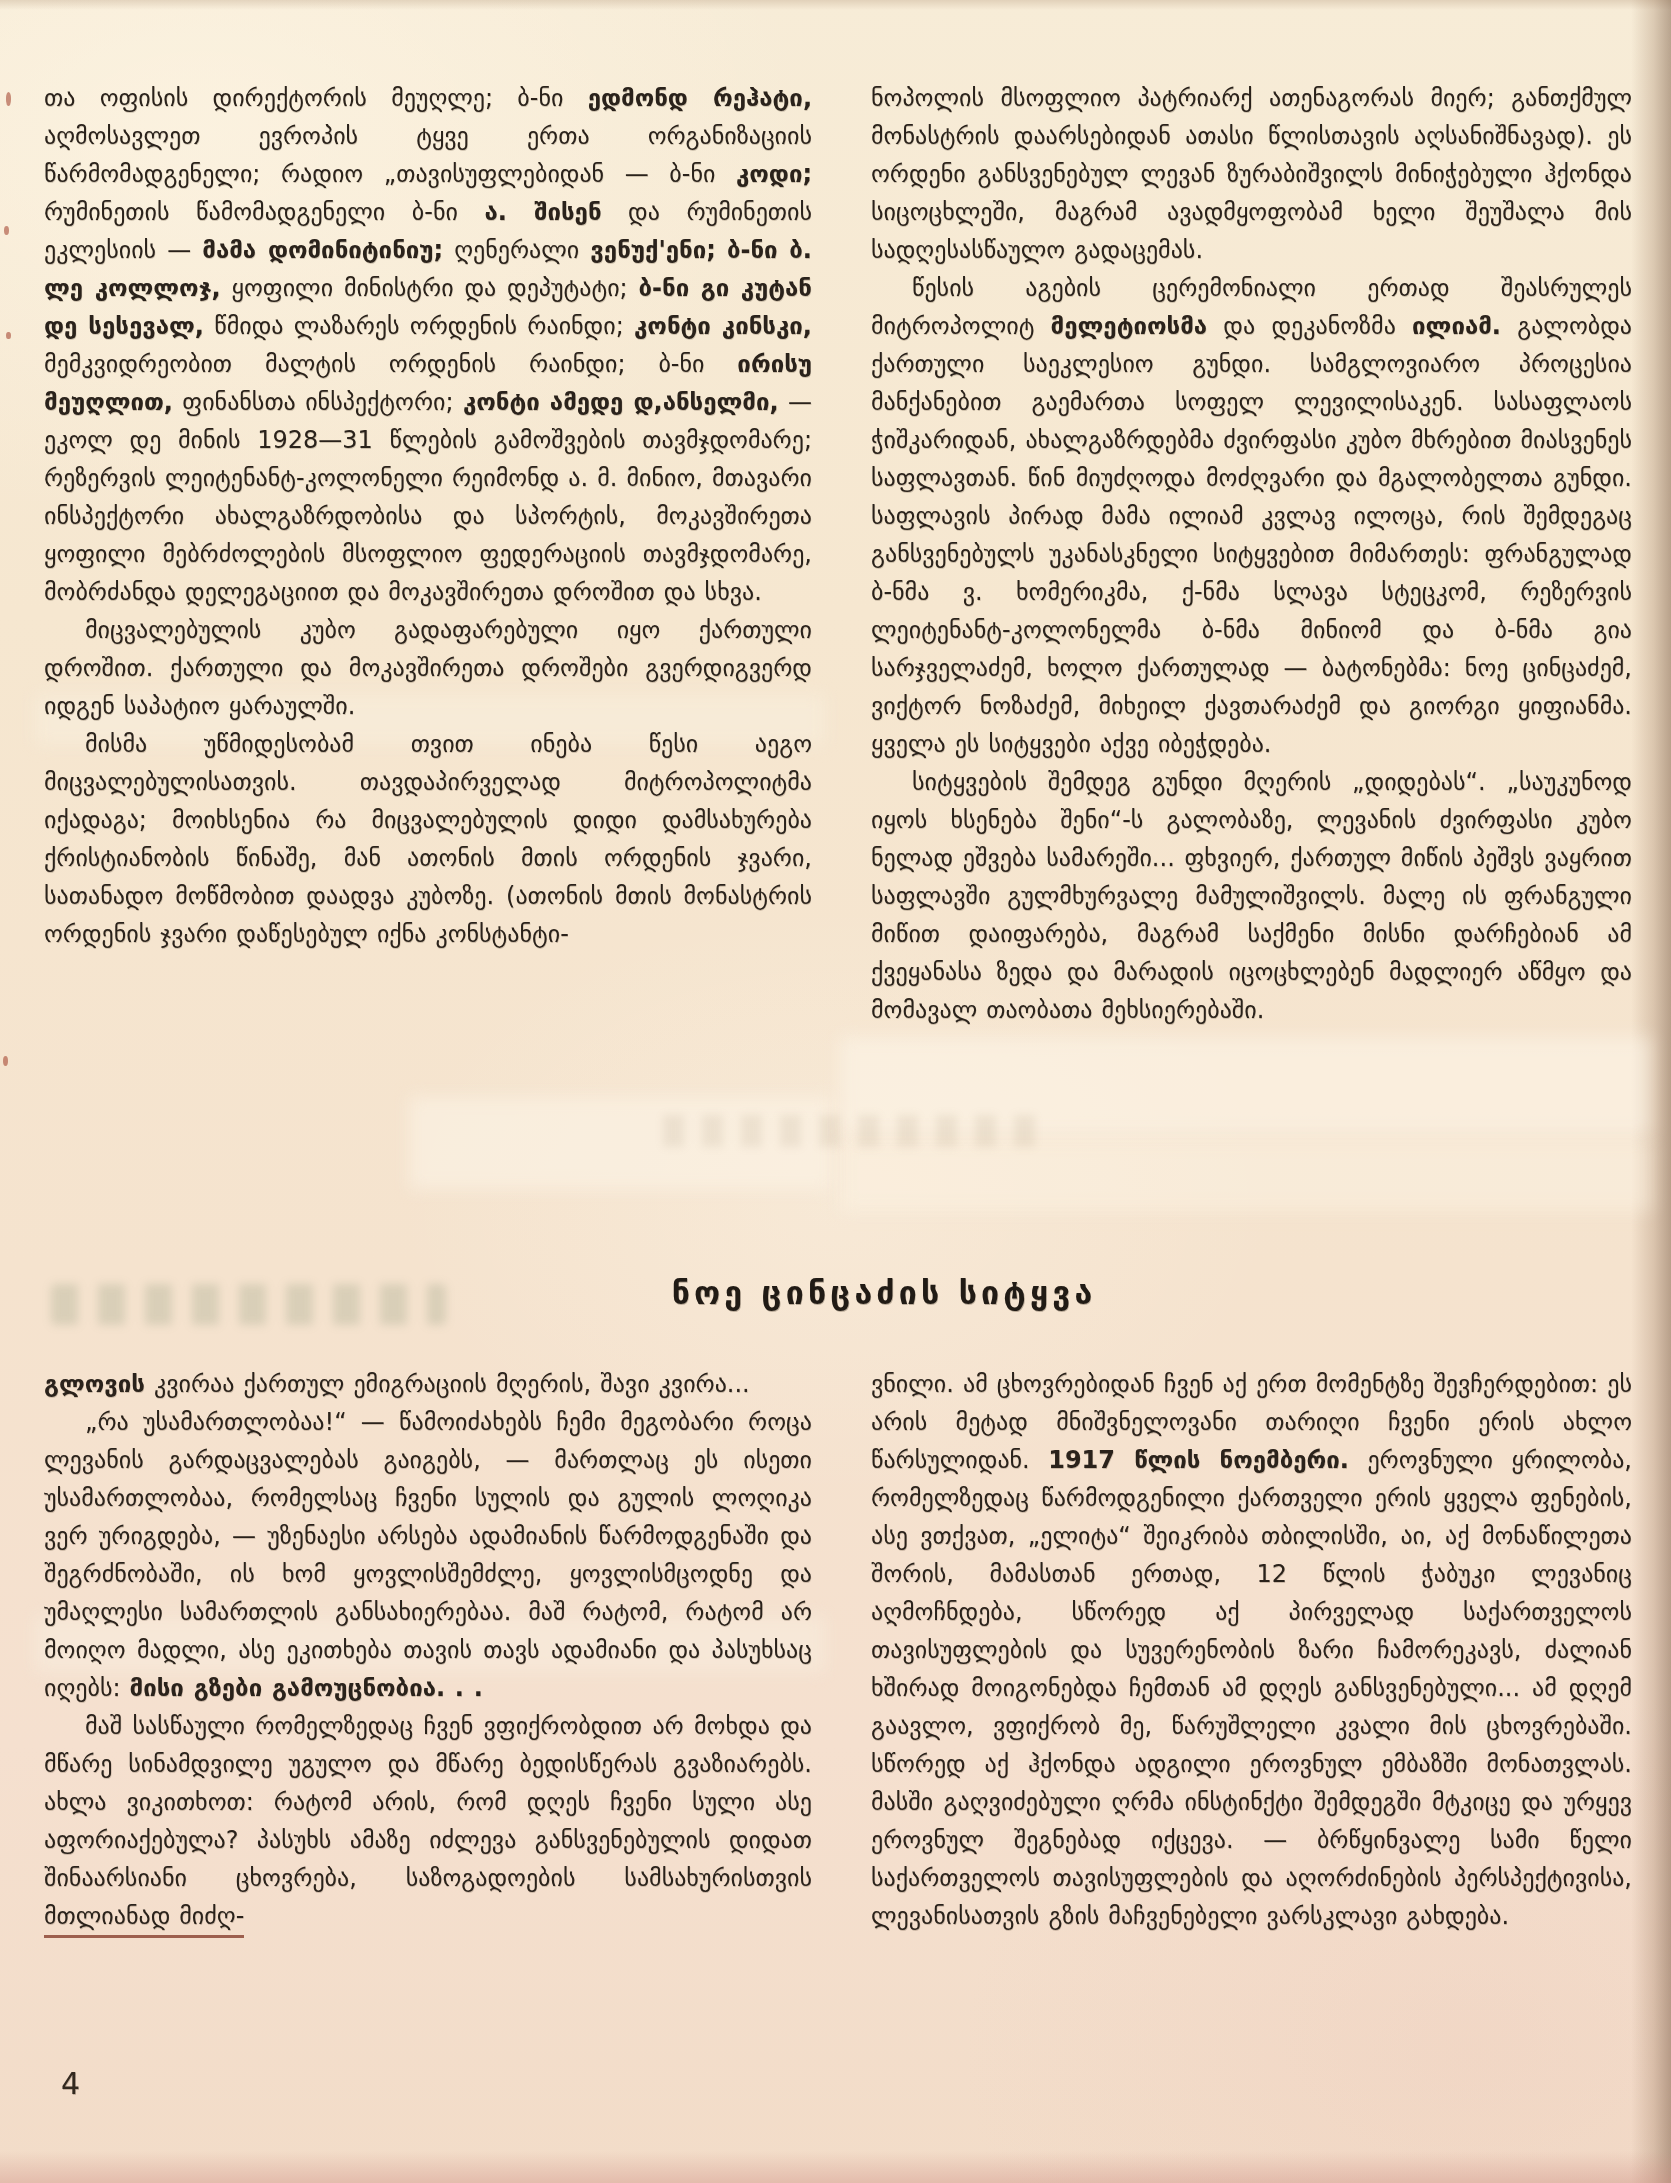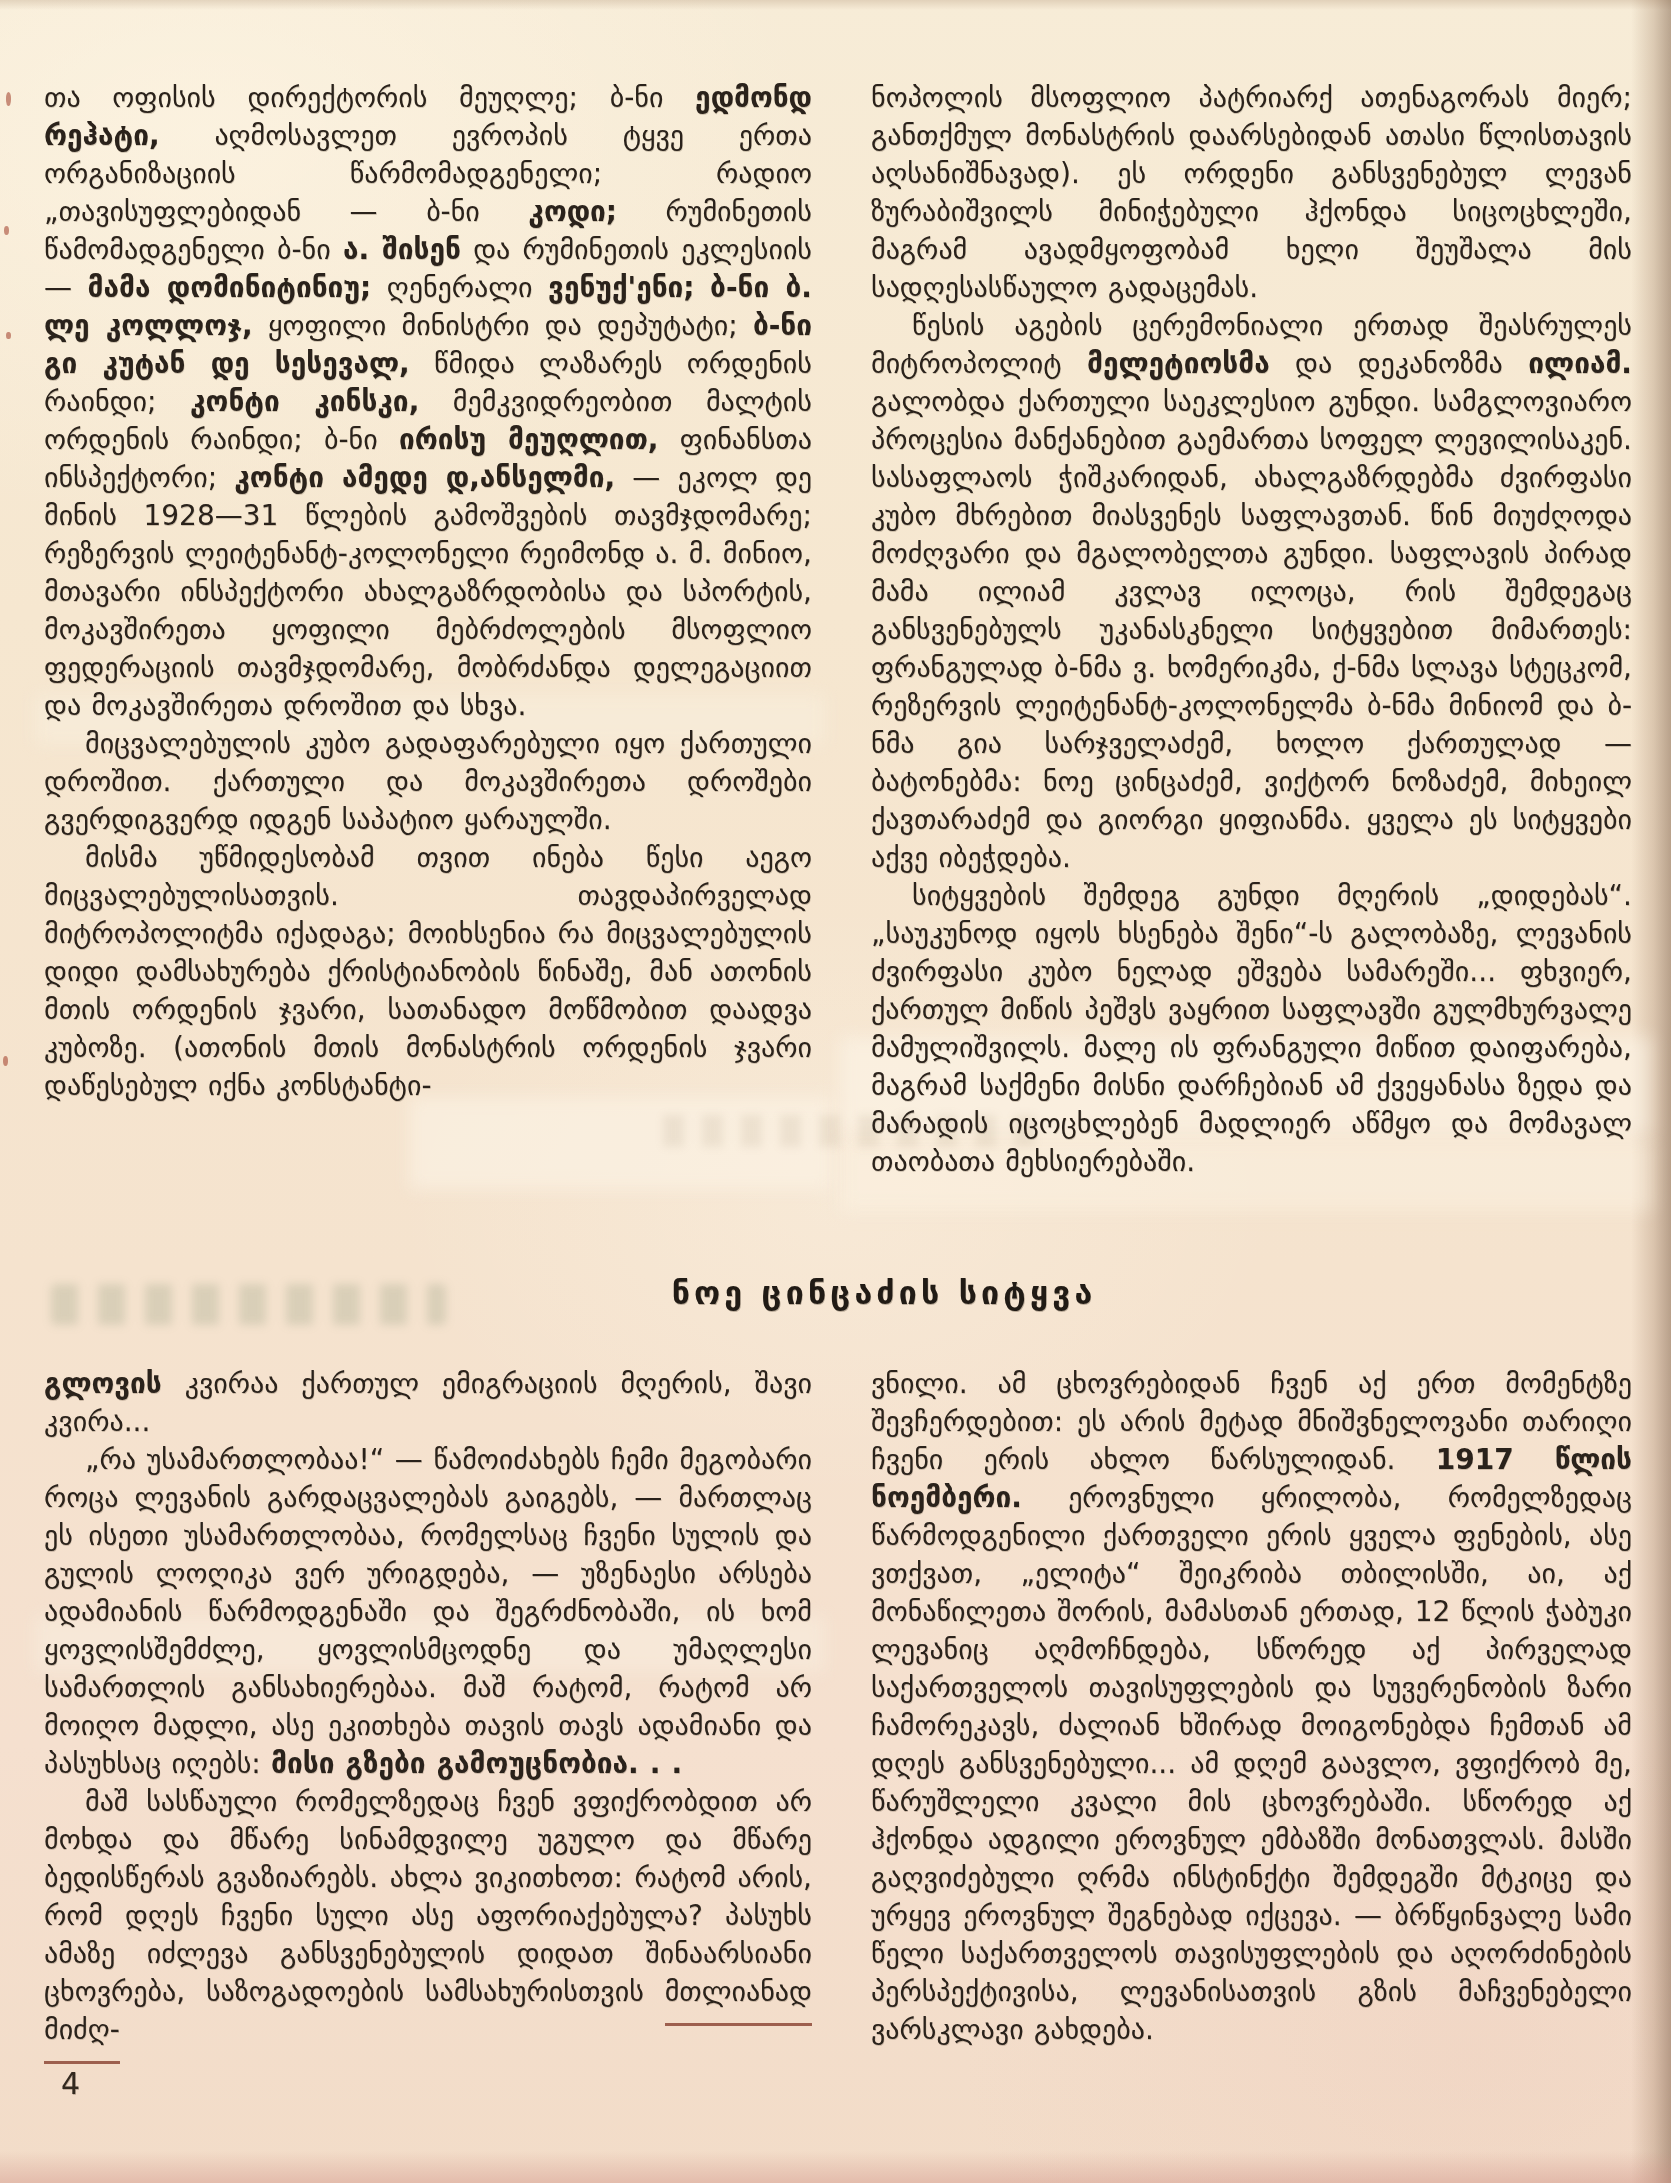--- a/index.html
+++ b/index.html
@@ -31,30 +31,30 @@
   .wash.w4 { left:35px;  top:695px;  width:790px; height:49px;  background:rgba(251,242,228,.4); }
   .wash.w5 { left:35px;  top:1616px; width:790px; height:56px;  background:rgba(251,242,228,.42); }
   .ghost-stamp { position:absolute; left:51px; top:1284px; width:395px; height:41px;
     background:repeating-linear-gradient(90deg, rgba(112,132,100,.38) 0px, rgba(112,132,100,.38) 27px, rgba(112,132,100,0) 27px, rgba(112,132,100,0) 47px);
     filter:blur(5px); opacity:.55; border-radius:4.2px; }
   .ghost-stamp2 { position:absolute; left:663px; top:1115px; width:381px; height:32px;
     background:repeating-linear-gradient(90deg, rgba(150,130,100,.25) 0 21px, rgba(150,130,100,0) 21px 39px);
     filter:blur(4.2px); opacity:.5; }
   .speck { position:absolute; border-radius:50%; background:rgba(158,58,38,.55); }
   
-  .col { position:absolute; text-align:justify; font-size:28px; line-height:38px;
+  .col { position:absolute; text-align:justify; font-size:24px; line-height:38px;
     text-shadow:0.4px 0.6px 0 rgba(60,40,25,.22); word-spacing:1.4px; }
   .col-tl { left:44px;  top:79px;  width:768px; }
   .col-tr { left:871px; top:79px; width:761px; }
   .col-bl { left:44px;  top:1365px; width:768px; }
   .col-br { left:871px; top:1365px; width:761px; }
   .para { margin:0; }
   .para.indent { text-indent:41px; }
   .b { font-weight:bold; }
-  .ink-underline { border-bottom:3.5px solid rgba(128,52,36,.75); padding-bottom:15px; }
+  .ink-underline { border-bottom:3.5px solid rgba(128,52,36,.75); padding-bottom:5px; }
   .heading { position:absolute; top:1274px; left:0; width:100%; text-align:center;
     font-size:32px; font-weight:bold; letter-spacing:4.2px; color:#211b15;
     text-shadow:0.6px 0.7px 0 rgba(50,35,20,.3);padding-left:48px; }
   .page-number { position:absolute; left:61px; top:2066px; font-size:30px; color:#33291f;
     text-shadow:0.4px 0.6px 0 rgba(60,40,25,.25); }
 </style>
 </head>
 <body>
 
 <div class="page">

